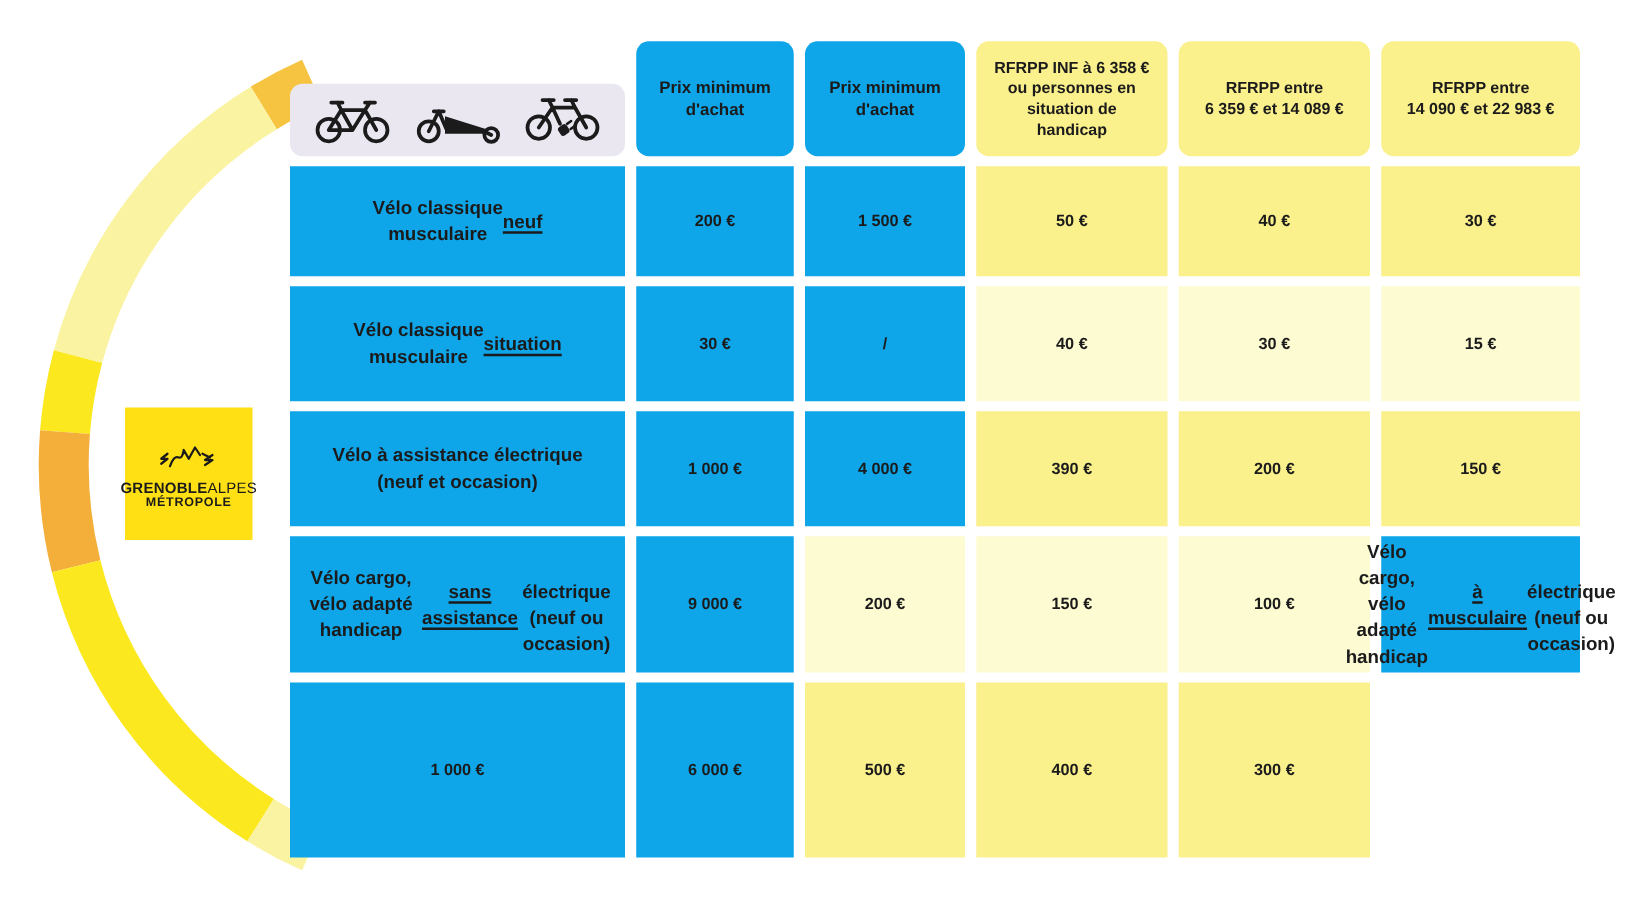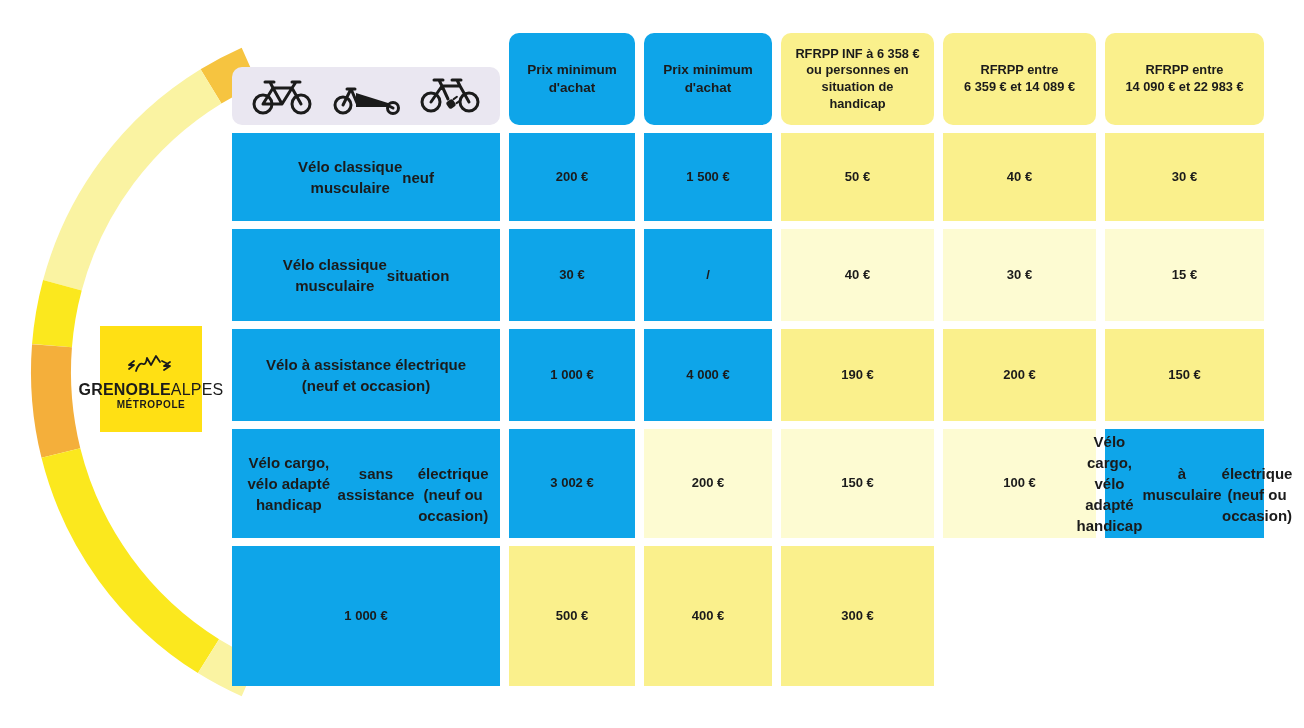--- a/index.html
+++ b/index.html
@@ -8,21 +8,21 @@
     overflow:hidden; font-family:"Liberation Sans", sans-serif; color:#1b1b1b;
   }
   .arc-svg { position:absolute; left:0; top:0; }
 
   
   .logo {
     position:absolute; left:100px; top:326px; width:102px; height:106px;
     display:flex; flex-direction:column; align-items:center; justify-content:center;
   }
   .logo-sketch { margin-bottom:2px; }
-  .logo-line1 { font-size:16px; font-weight:700; letter-spacing:0.2px; white-space:nowrap; }
+  .logo-line1 { font-size:12px; font-weight:700; letter-spacing:0.2px; white-space:nowrap; }
   .logo-line1 .light { font-weight:400; }
   .logo-line2 { font-size:10px; font-weight:700; letter-spacing:0.6px; }
 
   
   .grid {
     position:absolute; left:232px; top:33px;
     display:grid;
     grid-template-columns:268px 126px 128px 153px 153px 159px;
     grid-template-rows:92px 88px 92px 92px 109px 140px;
     column-gap:9px; row-gap:8px;
@@ -40,21 +40,21 @@
   .corner-inner {
     background:#eae7f1; border-radius:10px; width:100%; height:58px;
     display:flex; align-items:center; justify-content:center; gap:16px;
   }
   .bike-ico { display:block; }
 
   .head-lav { font-size:13.5px; font-weight:700; }
   .head-yel { font-size:12.8px; font-weight:700; }
   .row-label { font-size:15px; font-weight:700; line-height:1.4; padding:0 8px; }
   .price { font-size:13px; font-weight:700; }
-  .u { text-decoration-thickness:2px; text-underline-offset:3px; }
+  .u { text-decoration:underline; text-decoration-thickness:2px; text-underline-offset:3px; }
 </style>
 </head>
 <body>
 
 <div class="canvas">
 
   <svg class="arc-svg" width="1304" height="728" viewBox="0 0 1304 728">
     <g fill="none" stroke-width="40" stroke-linecap="butt">
       <path d="M 249.8 66.0 A 335 335 0 0 0 211.0 86.4" stroke="#f6c440"></path>
       <path d="M 211.0 86.4 A 335 335 0 0 0 62.4 285.3" stroke="#faf3a2"></path>
@@ -139,36 +139,37 @@
     <div class="cell lav price">30 €</div>
     <div class="cell lav price">/</div>
     <div class="cell pale price">40 €</div>
     <div class="cell pale price">30 €</div>
     <div class="cell pale price">15 €</div>
 
     <div class="cell lav row-label"><span>Vélo à assistance électrique
 (neuf et occasion)</span></div>
     <div class="cell lav price">1 000 €</div>
     <div class="cell lav price">4 000 €</div>
-    <div class="cell strong price">190 €</div>
+    <div class="cell strong price">390 €</div>
     <div class="cell strong price">200 €</div>
     <div class="cell strong price">150 €</div>
 
     <div class="cell lav row-label"><span>Vélo cargo, vélo adapté
 handicap </span><span class="u">sans assistance</span><span>
 électrique
 (neuf ou occasion)</span></div>
-    <div class="cell lav price">3 002 €</div>
+    <div class="cell lav price">9 000 €</div>
     <div class="cell pale price">200 €</div>
     <div class="cell pale price">150 €</div>
     <div class="cell pale price">100 €</div>
 
     <div class="cell lav row-label"><span>Vélo cargo, vélo adapté
 handicap </span><span class="u">à musculaire</span><span>
 électrique
 (neuf ou occasion)</span></div>
     <div class="cell lav price">1 000 €</div>
+    <div class="cell lav price">6 000 €</div>
     <div class="cell strong price">500 €</div>
     <div class="cell strong price">400 €</div>
     <div class="cell strong price">300 €</div>
 
   </div>
 </div>
 
 </body></html>

